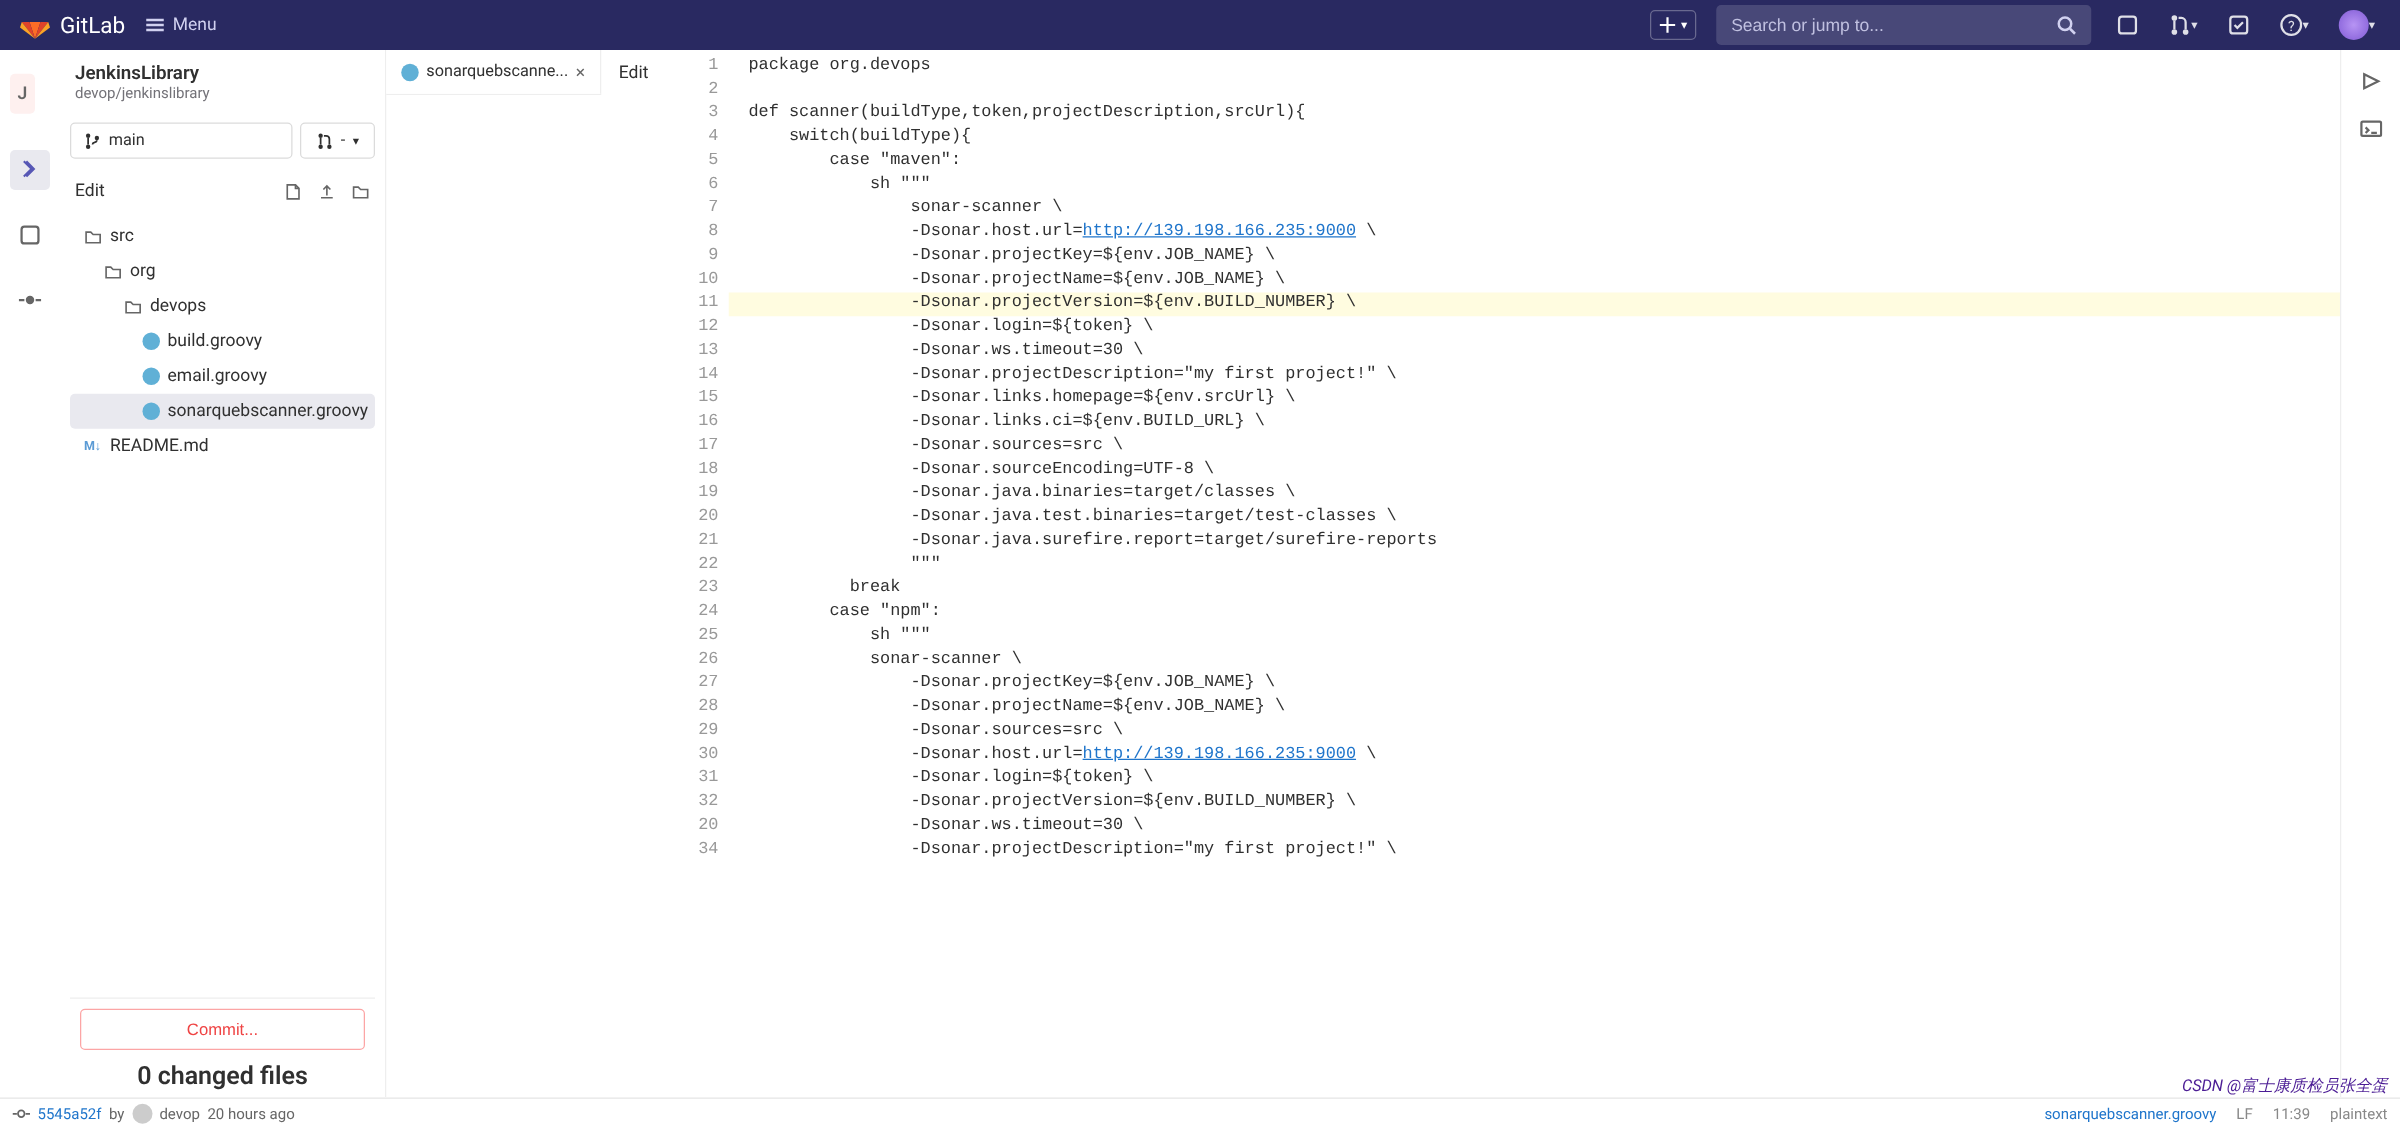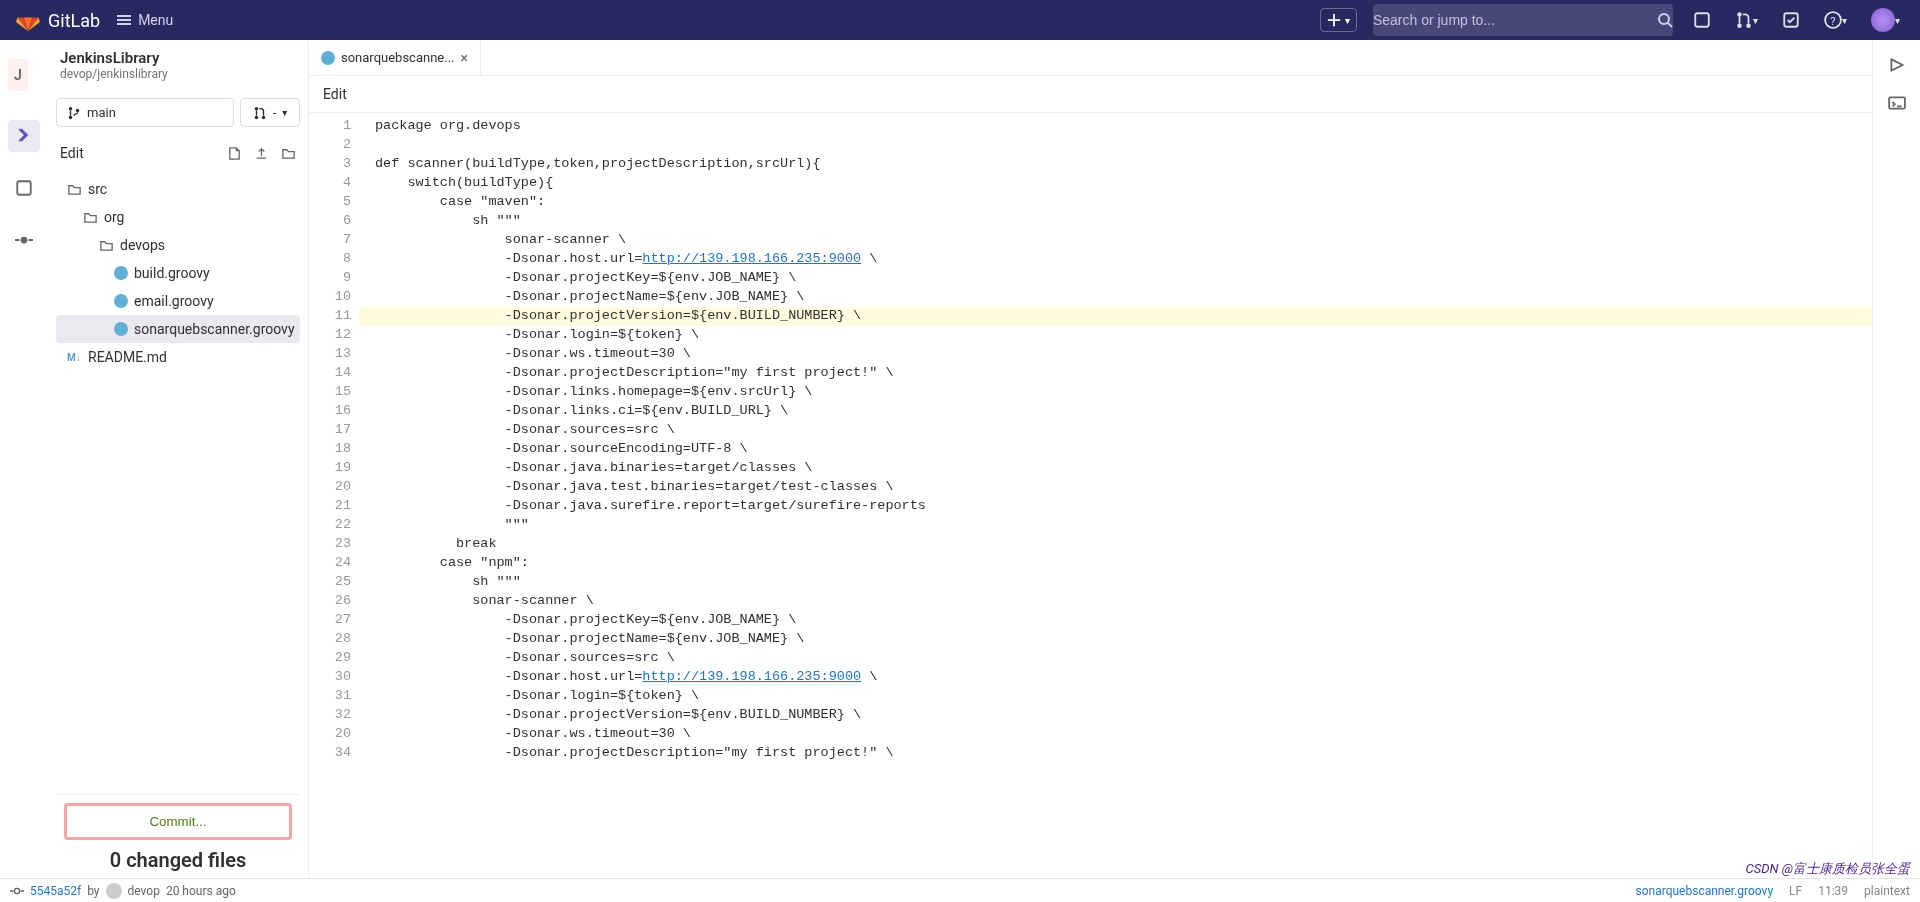--- a/index.html
+++ b/index.html
@@ -5,21 +5,21 @@
     * { margin: 0; padding: 0; box-sizing: border-box; }
     body { font-family: -apple-system, BlinkMacSystemFont, "Segoe UI", Roboto, sans-serif; font-size: 14px; color: #303030; background: #fff; overflow: hidden; }
     
     
     .header { height: 40px; background: #292961; display: flex; align-items: center; padding: 0 16px; gap: 16px; }
     .logo { display: flex; align-items: center; gap: 8px; color: #fff; font-size: 18px; font-weight: 400; }
     .logo-icon { width: 24px; height: 24px; }
     .menu-btn { display: flex; align-items: center; gap: 6px; color: #d1d1f0; cursor: pointer; font-size: 14px; }
     .header-spacer { flex: 1; }
     .plus-btn { display: flex; align-items: center; gap: 4px; padding: 4px 6px; border: 1px solid rgba(255,255,255,0.3); border-radius: 4px; color: #fff; cursor: pointer; }
-    .search-box { width: 300px; height: 32px; background: rgba(255,255,255,0.15); border-radius: 4px; display: flex; align-items: center; padding: 0 0; color: #d1d1f0; }
+    .search-box { width: 300px; height: 32px; background: rgba(255,255,255,0.15); border-radius: 4px; display: flex; align-items: center; padding: 0 12px; color: #d1d1f0; }
     .search-box input { flex: 1; background: transparent; border: none; outline: none; color: #fff; font-size: 14px; }
     .search-box input::placeholder { color: #c0c0e0; }
     .header-icon { color: rgba(255,255,255,0.85); cursor: pointer; padding: 4px; display: flex; align-items: center; }
     .avatar-img { width: 24px; height: 24px; border-radius: 50%; background: radial-gradient(circle, #b794f4, #805ad5); display: inline-block; }
 
     
     .project-bar { height: 50px; display: flex; align-items: center; padding: 0 16px; border-bottom: none; }
     .project-avatar { width: 32px; height: 32px; background: #fef0ef; border-radius: 4px; display: flex; align-items: center; justify-content: center; font-weight: 600; color: #666; margin-right: 12px; }
     .project-info { display: flex; flex-direction: column; }
     .project-name { font-weight: 600; font-size: 15px; color: #303030; }
@@ -44,25 +44,25 @@
 
     .tree { flex: 1; overflow: auto; padding: 4px 0; }
     .tree-item { display: flex; align-items: center; gap: 6px; padding: 6px 4px; cursor: pointer; border-radius: 4px; font-size: 14px; }
     .tree-item.active { background: #e9e9ef; }
     .folder-icon, .file-icon, .groovy-icon, .md-icon { width: 16px; height: 16px; flex-shrink: 0; display: flex; align-items: center; justify-content: center;}
     .folder-icon { color: #666; }
     .groovy-icon { width: 14px; height: 14px; background: #60b0d6; border-radius: 50%; }
     .md-icon { color: #5b9bd5; font-size: 10px; font-weight: bold; }
 
     .commit-area { padding: 8px; border-top: 1px solid #eee; margin-top:auto; }
-    .commit-btn { width: 100%; padding: 8px; border: 3px solid #fca5a5; border-radius: 4px; background: #fff; color: #4d7c0f; cursor: not-allowed; margin-bottom: 8px; }
+    .commit-btn { width: 100%; padding: 8px; border: 1px solid #fca5a5; border-radius: 4px; background: #fff; color: #ef4444; cursor: not-allowed; margin-bottom: 8px; }
     .changed-files { text-align: center; font-weight: 600; font-size: 20px; }
 
     
-    .editor-area { flex: 1; display: flex; flex-direction: column; border-left: 1px solid #eee; min-width: 0; }
+    .editor-area { flex: 1; display: flex; flex-direction: row; border-left: 1px solid #eee; min-width: 0; }
     .tabs { display: flex; height: 36px; border-bottom: 1px solid #eee; align-items: stretch; }
     .tab { display: flex; align-items: center; gap: 6px; padding: 0 12px; border-right: 1px solid #eee; cursor: pointer; max-width: 180px; }
     .tab.active { background: #fff; }
     .tab-name { white-space: nowrap; overflow: hidden; text-overflow: ellipsis; font-size: 13px; }
     .tab-close { color: #666; cursor: pointer; }
     .secondary-bar { padding: 10px 14px; border-bottom: 1px solid #eee; font-size: 14px; }
 
     .code-editor { flex: 1; display: flex; overflow: auto; font-family: "SFMono-Regular", Consolas, "Liberation Mono", Menlo, monospace; font-size: 13.5px; line-height: 1.4; position: relative; }
     .gutter { text-align: right; color: #999; padding: 4px 8px; user-select: none; background: #fff; min-width: 50px; }
     .gutter .ln { height: 19px; }

